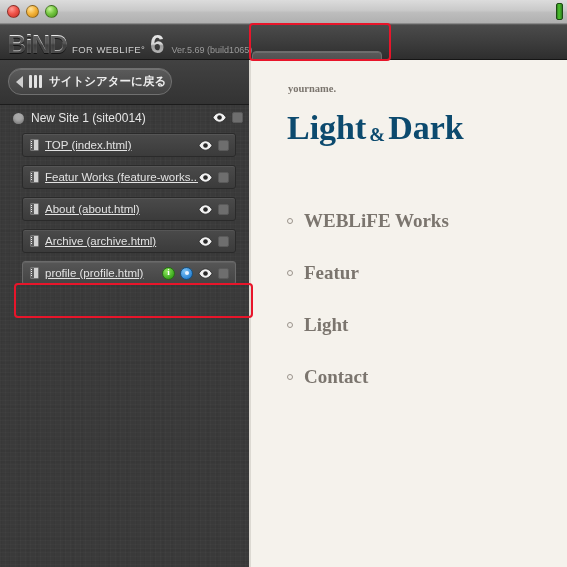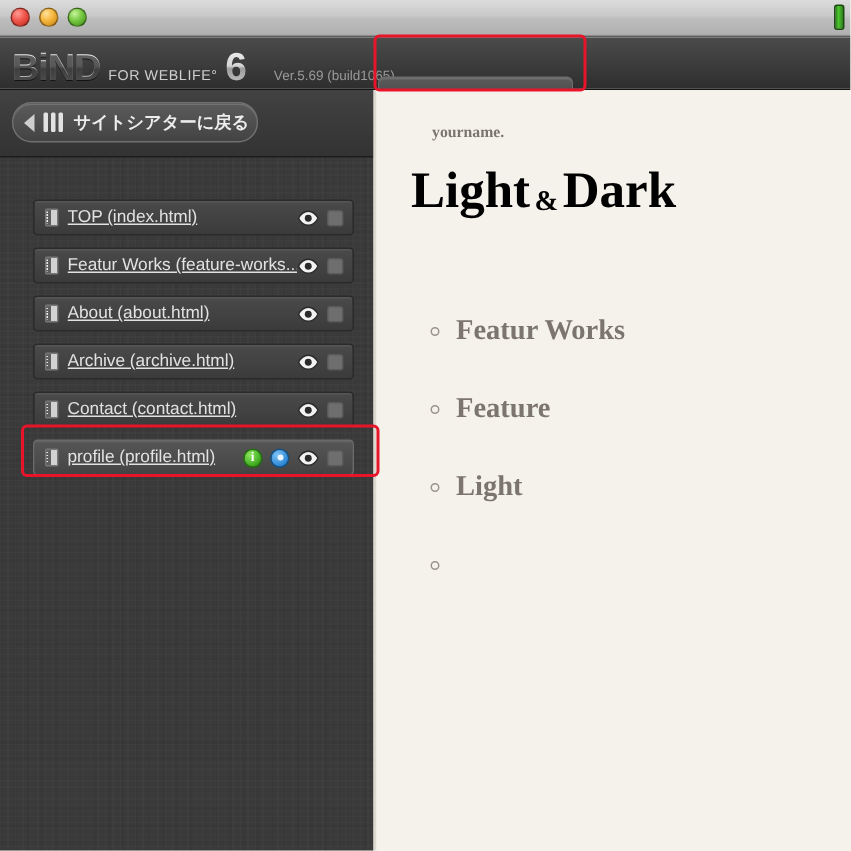--- a/index.html
+++ b/index.html
@@ -44,21 +44,21 @@
   }
   .brand-for{
     font-size:9.5px;font-weight:normal;letter-spacing:.4px;margin-left:5px;color:#cfcfcf;
     text-transform:uppercase;
   }
   .brand-six{
     font-size:26px;font-weight:bold;margin-left:5px;
     background:linear-gradient(to bottom,#f6f6f6 0%,#d6d6d6 48%,#9c9c9c 54%,#d0d0d0 100%);
     -webkit-background-clip:text;background-clip:text;color:transparent;
   }
-  .brand-ver{font-size:9px;color:#9a9a9a;margin-left:18px;}
+  .brand-ver{font-size:9px;color:#9a9a9a;margin-left:7px;}
 
   
   .tab-wrap{position:absolute;left:252px;top:26px;}
   .tab{
     width:130px;height:26px;line-height:26px;text-align:center;
     background:linear-gradient(to bottom,#5a5a5a,#3f3f3f);
     border:1px solid #6d6d6d;border-radius:4px;box-sizing:border-box;
     color:#d8d8d8;font-size:11.5px;
     box-shadow:inset 0 1px 0 rgba(255,255,255,.12);
   }
@@ -166,22 +166,22 @@
   
   .preview{
     position:absolute;left:251px;top:60px;width:284px;height:507px;
     background:#f5f2ec;overflow:hidden;font-weight:bold;
   }
   .pv-yourname{
     position:absolute;left:37px;top:23px;
     font-family:"Liberation Serif",serif;font-size:10.5px;color:#7b756e;
   }
   .pv-title{
-    position:absolute;left:23px;top:49px;
-    font-family:"Liberation Serif",serif;color:#000000;
+    position:absolute;left:36px;top:49px;
+    font-family:"Liberation Serif",serif;color:#0c4a6e;
     font-size:34px;white-space:nowrap;
   }
   .pv-title .amp{font-size:19px;padding:0 3px;vertical-align:baseline;position:relative;top:2px;}
   .pv-nav{position:absolute;left:36px;top:135px;width:260px;}
   .pv-nav-item{
     display:flex;align-items:center;height:52px;
     font-family:"Liberation Serif",serif;font-size:19px;color:#7b756e;
   }
   .pv-bullet{
     width:6px;height:6px;border-radius:50%;border:1px solid #9b948c;
@@ -222,20 +222,33 @@
         <span class="back-chev"></span>
         <span class="bars-icon">
             <i></i>
             <i></i>
             <i></i>
           </span>
         <span class="back-label">サイトシアターに戻る</span>
       </div>
     </div>
 
+    <div class="site-row">
+      <span class="site-dot"></span>
+      <span class="site-name">New Site 1 (site0014)</span>
+      <span class="row-icons">
+        <span class="ico ico-eye">
+          <svg width="15" height="11" viewBox="0 0 15 11">
+              <path d="M1 5.5C3 1.8 6 .8 7.5.8S12 1.8 14 5.5C12 9.2 9 10.2 7.5 10.2S3 9.2 1 5.5Z" fill="#f2f2f2" stroke="#2a2a2a" stroke-width="1"></path>
+              <circle cx="7.5" cy="5.5" r="2.3" fill="#2a2a2a"></circle>
+            </svg>
+        </span>
+        <span class="ico-square"></span>
+      </span>
+    </div>
 
     <div class="page-list">
         <div class="page-row">
           <span class="doc-icon"></span>
           <span class="page-label">TOP (index.html)</span>
           <span class="row-icons">
             <span class="ico ico-eye">
               <svg width="15" height="11" viewBox="0 0 15 11">
                 <path d="M1 5.5C3 1.8 6 .8 7.5.8S12 1.8 14 5.5C12 9.2 9 10.2 7.5 10.2S3 9.2 1 5.5Z" fill="#f2f2f2" stroke="#2a2a2a" stroke-width="1"></path>
                 <circle cx="7.5" cy="5.5" r="2.3" fill="#2a2a2a"></circle>
@@ -266,33 +279,20 @@
                 <path d="M1 5.5C3 1.8 6 .8 7.5.8S12 1.8 14 5.5C12 9.2 9 10.2 7.5 10.2S3 9.2 1 5.5Z" fill="#f2f2f2" stroke="#2a2a2a" stroke-width="1"></path>
                 <circle cx="7.5" cy="5.5" r="2.3" fill="#2a2a2a"></circle>
               </svg>
             </span>
             <span class="ico-square"></span>
           </span>
         </div>
         <div class="page-row">
           <span class="doc-icon"></span>
           <span class="page-label">Archive (archive.html)</span>
-          <span class="row-icons">
-            <span class="ico ico-eye">
-              <svg width="15" height="11" viewBox="0 0 15 11">
-                <path d="M1 5.5C3 1.8 6 .8 7.5.8S12 1.8 14 5.5C12 9.2 9 10.2 7.5 10.2S3 9.2 1 5.5Z" fill="#f2f2f2" stroke="#2a2a2a" stroke-width="1"></path>
-                <circle cx="7.5" cy="5.5" r="2.3" fill="#2a2a2a"></circle>
-              </svg>
-            </span>
-            <span class="ico-square"></span>
-          </span>
-        </div>
-        <div class="page-row">
-          <span class="doc-icon"></span>
-          <span class="page-label">Contact (contact.html)</span>
           <span class="row-icons">
             <span class="ico ico-eye">
               <svg width="15" height="11" viewBox="0 0 15 11">
                 <path d="M1 5.5C3 1.8 6 .8 7.5.8S12 1.8 14 5.5C12 9.2 9 10.2 7.5 10.2S3 9.2 1 5.5Z" fill="#f2f2f2" stroke="#2a2a2a" stroke-width="1"></path>
                 <circle cx="7.5" cy="5.5" r="2.3" fill="#2a2a2a"></circle>
               </svg>
             </span>
             <span class="ico-square"></span>
           </span>
         </div>
@@ -317,32 +317,33 @@
   <div class="divider"></div>
 
   <div class="preview">
     <div class="pv-yourname">yourname.</div>
     <div class="pv-title">
       <span>Light</span><span class="amp">&amp;</span><span>Dark</span>
     </div>
     <div class="pv-nav">
         <div class="pv-nav-item">
           <span class="pv-bullet"></span>
-          <span>Featur Works</span>
+          <span>WEBLiFE Works</span>
         </div>
         <div class="pv-nav-item">
           <span class="pv-bullet"></span>
-          <span>Feature</span>
+          <span>Featur</span>
         </div>
         <div class="pv-nav-item">
           <span class="pv-bullet"></span>
           <span>Light</span>
         </div>
         <div class="pv-nav-item">
           <span class="pv-bullet"></span>
+          <span>Contact</span>
         </div>
       </div>
   </div>
 
   <div class="redbox" id="redbox-tab"></div>
   <div class="redbox" id="redbox-row"></div>
 
 </div>
 
 </body></html>

